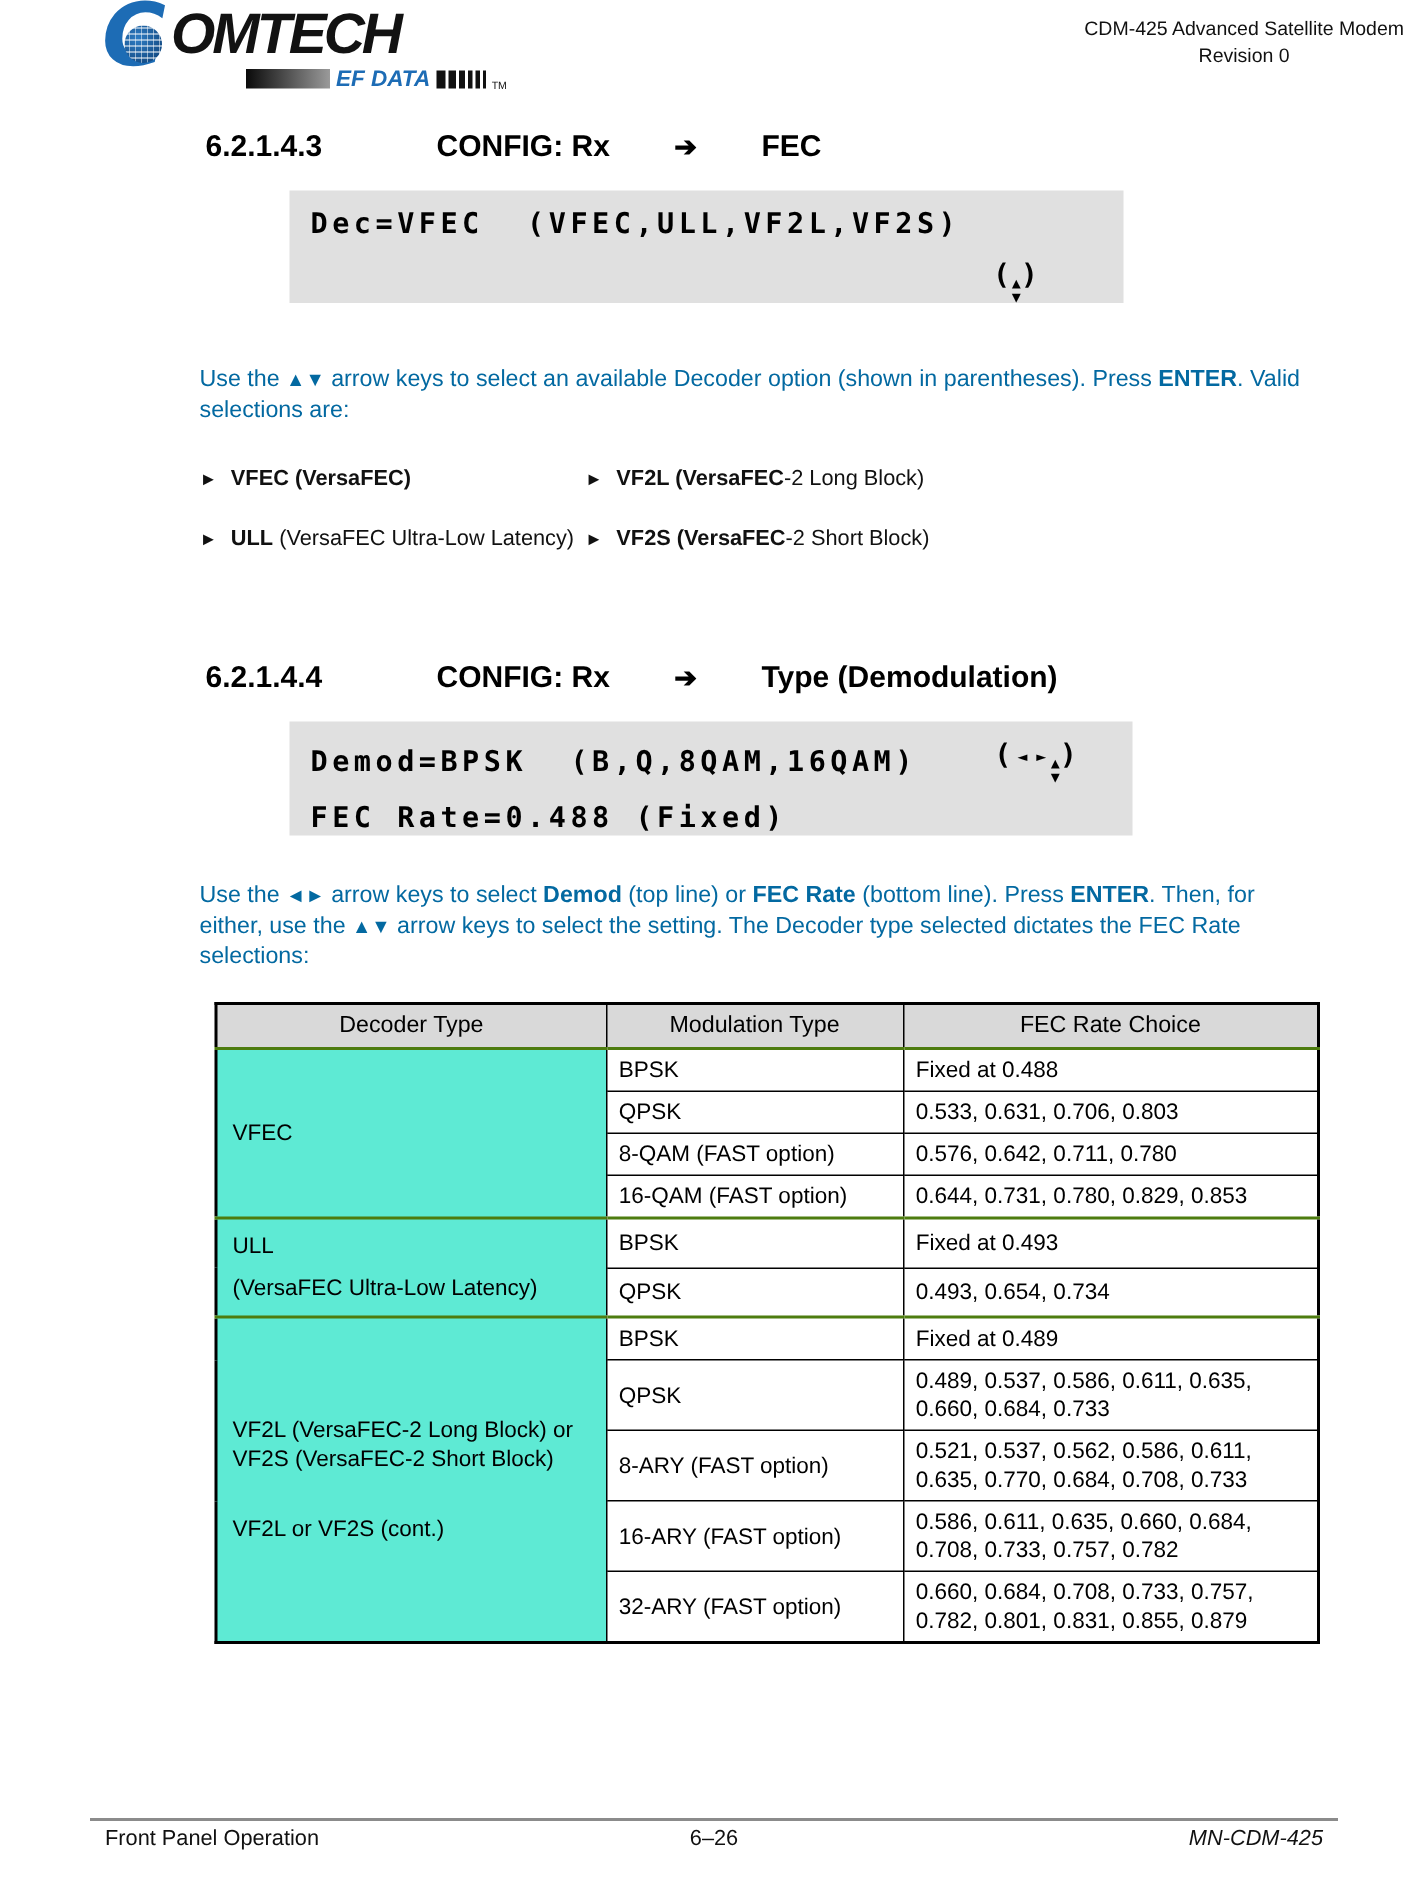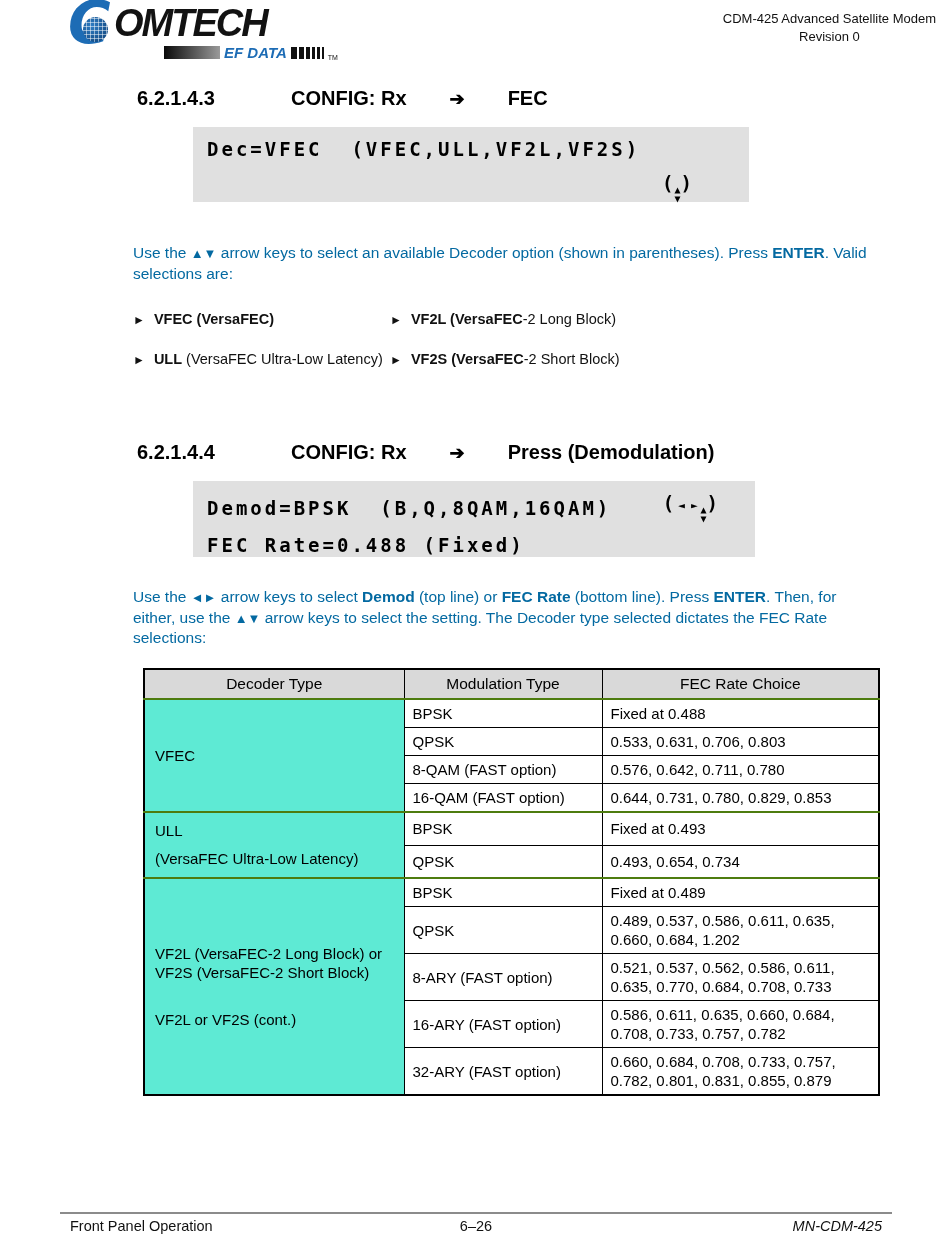--- a/index.html
+++ b/index.html
@@ -161,21 +161,21 @@
     <span class="bullet">
         <span class="mk">►</span>
         <span><span class="b">VF2S (VersaFEC</span><span>-2 Short Block)</span></span>
       </span>
   </div>
 
   <div class="sec sec2">
     <span class="num">6.2.1.4.4</span>
     <span>CONFIG: Rx</span>
     <span class="harrow">➔</span>
-    <span>Press (Demodulation)</span>
+    <span>Type (Demodulation)</span>
   </div>
 
   <div class="lcd lcd2">
     <div class="row1">
       <span class="lcd-text">Demod=BPSK  (B,Q,8QAM,16QAM)</span>
       <span class="arrows"><span>(</span><span class="lr">◄</span><span class="lr">►</span><span class="updown">
             <span>▲</span>
             <span>▼</span>
           </span><span>)</span></span>
     </div>
@@ -233,21 +233,21 @@
           <div class="dec-line">VF2L (VersaFEC-2 Long Block) or</div>
           <div class="dec-line">VF2S (VersaFEC-2 Short Block)</div>
           <div class="dec-gap"></div>
           <div class="dec-line">VF2L or VF2S (cont.)</div>
         </td>
         <td class="mod">BPSK</td>
         <td class="fecr">Fixed at 0.489</td>
       </tr>
       <tr>
         <td class="mod">QPSK</td>
-        <td class="fecr">0.489, 0.537, 0.586, 0.611, 0.635, 0.660, 0.684, 1.202</td>
+        <td class="fecr">0.489, 0.537, 0.586, 0.611, 0.635, 0.660, 0.684, 0.733</td>
       </tr>
       <tr>
         <td class="mod">8-ARY (FAST option)</td>
         <td class="fecr">0.521, 0.537, 0.562, 0.586, 0.611, 0.635, 0.770, 0.684, 0.708, 0.733</td>
       </tr>
       <tr>
         <td class="mod">16-ARY (FAST option)</td>
         <td class="fecr">0.586, 0.611, 0.635, 0.660, 0.684, 0.708, 0.733, 0.757, 0.782</td>
       </tr>
       <tr>

